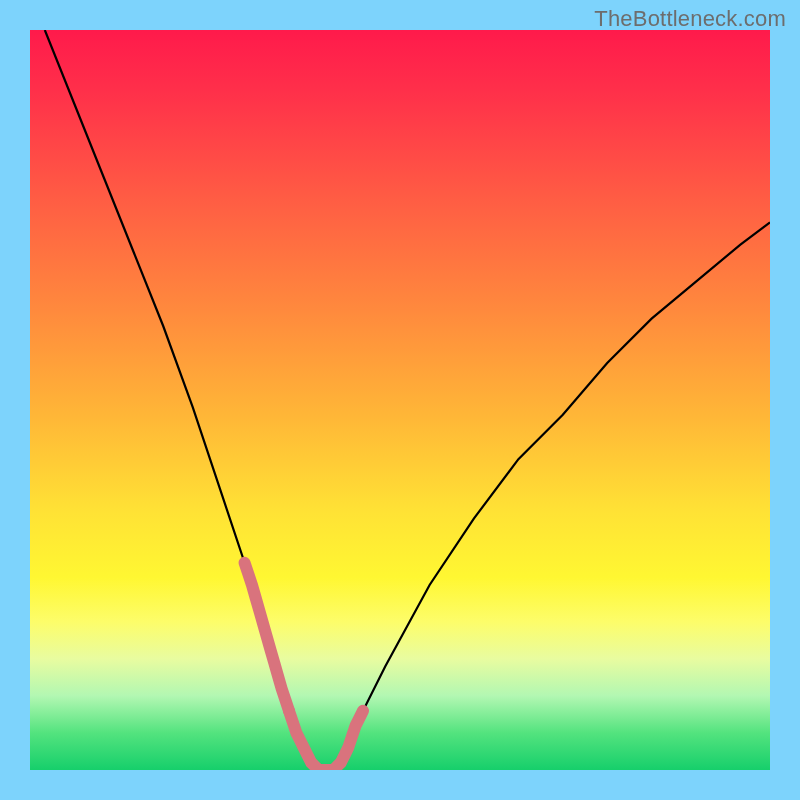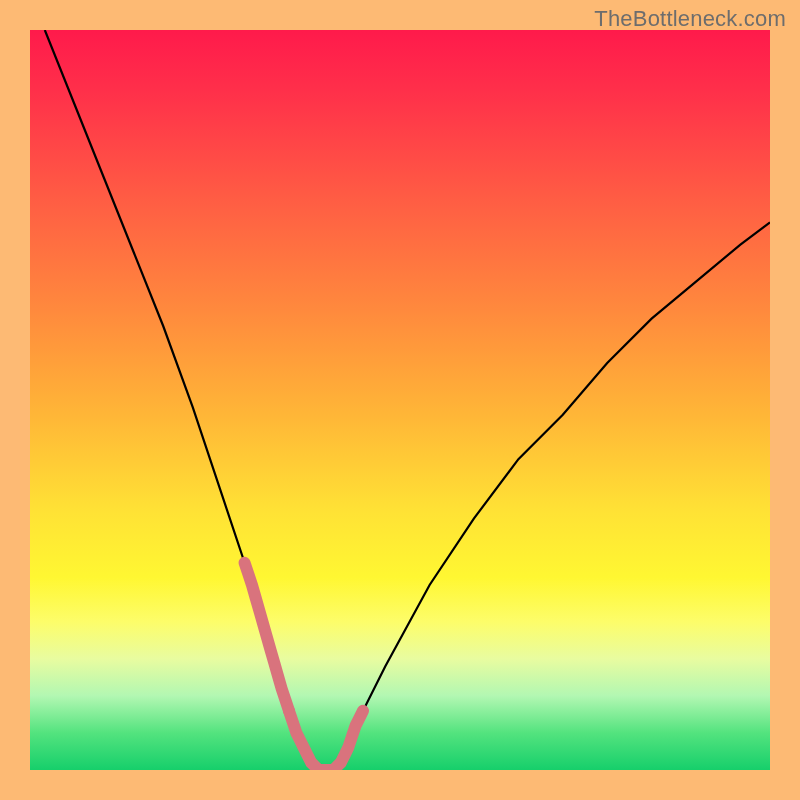--- a/index.html
+++ b/index.html
@@ -10,21 +10,21 @@
     background: #000;
     overflow: hidden;
     font-family: Arial, Helvetica, sans-serif;
   }
   .frame {
     position: absolute;
     left: 0;
     top: 0;
     width: 800px;
     height: 800px;
-    background: #fdba74;
+    background: #7dd3fc;
   }
   .plot {
     position: absolute;
     left: 30px;
     top: 30px;
     width: 740px;
     height: 740px;
     background: linear-gradient(to bottom,
       #ff1a4b 0%,
       #ff2f4a 8%,

